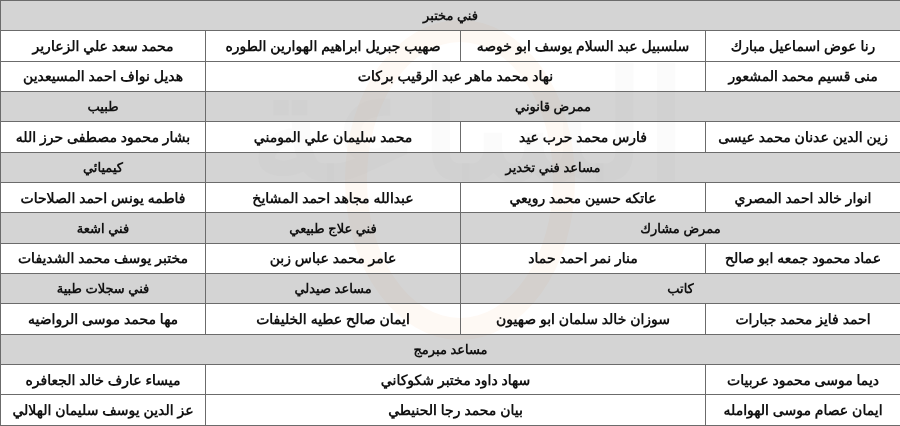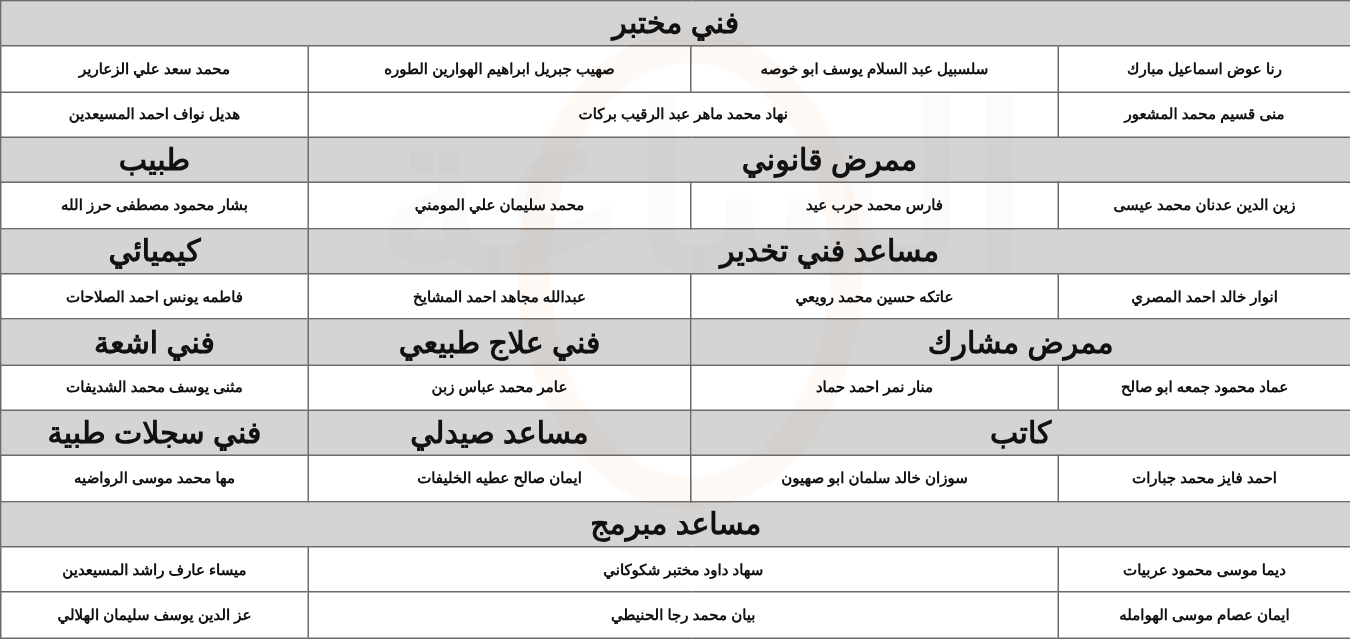--- a/index.html
+++ b/index.html
@@ -6,22 +6,22 @@
     body { width: 900px; height: 426px; overflow: hidden; position: relative; }
     .wm { position: absolute; pointer-events: none; }
     .wm-clock { left: 345px; top: 20px; width: 230px; height: 320px; border-radius: 50%;
       border: 22px solid rgba(240,170,110,0.35); box-sizing: border-box; }
     .wm-text { left: 250px; top: 40px; font-family: Liberation Sans, sans-serif; font-size: 150px;
       font-weight: bold; color: rgba(150,150,150,0.18); }
     table { border-collapse: collapse; width: 900px; height: 426px; table-layout: fixed; position: relative;
       direction: rtl; font-family: "Liberation Sans", sans-serif; }
     td { border: 1.5px solid #6b6b6b; text-align: center; padding: 0 6px; font-weight: bold; color: #111;
       white-space: nowrap; overflow: hidden; }
-    tr.hdr td { background: rgba(204,204,204,0.85); font-size: 20px; height: 27px; }
-    tr.row td { background: rgba(255,255,255,0.78); font-size: 10px; height: 27px; }
+    tr.hdr td { background: rgba(204,204,204,0.85); font-size: 13px; height: 27px; }
+    tr.row td { background: rgba(255,255,255,0.78); font-size: 14px; height: 27px; }
   </style>
 </head>
 <body>
 
 <div class="wm wm-text">الساعة</div>
 <div class="wm wm-clock"></div>
 
 <table>
   <colgroup>
     <col style="width:195px">
@@ -66,40 +66,40 @@
   </tr>
   <tr class="hdr">
     <td colspan="2">ممرض مشارك</td>
     <td>فني علاج طبيعي</td>
     <td>فني اشعة</td>
   </tr>
   <tr class="row">
     <td>عماد محمود جمعه ابو صالح</td>
     <td>منار نمر احمد حماد</td>
     <td>عامر محمد عباس زبن</td>
-    <td>مثنى يوسف محمد الشديفات</td>
+    <td>مختبر يوسف محمد الشديفات</td>
   </tr>
   <tr class="hdr">
     <td colspan="2">كاتب</td>
     <td>مساعد صيدلي</td>
     <td>فني سجلات طبية</td>
   </tr>
   <tr class="row">
     <td>احمد فايز محمد جبارات</td>
     <td>سوزان خالد سلمان ابو صهيون</td>
     <td>ايمان صالح عطيه الخليفات</td>
     <td>مها محمد موسى الرواضيه</td>
   </tr>
   <tr class="hdr">
     <td colspan="4">مساعد مبرمج</td>
   </tr>
   <tr class="row">
     <td>ديما موسى محمود عربيات</td>
     <td colspan="2">سهاد داود مختبر شكوكاني</td>
-    <td>ميساء عارف راشد المسيعدين</td>
+    <td>ميساء عارف خالد الجعافره</td>
   </tr>
   <tr class="row">
     <td>ايمان عصام موسى الهوامله</td>
     <td colspan="2">بيان محمد رجا الحنيطي</td>
     <td>عز الدين يوسف سليمان الهلالي</td>
   </tr>
 </tbody>
   </table>
 
 </body></html>

